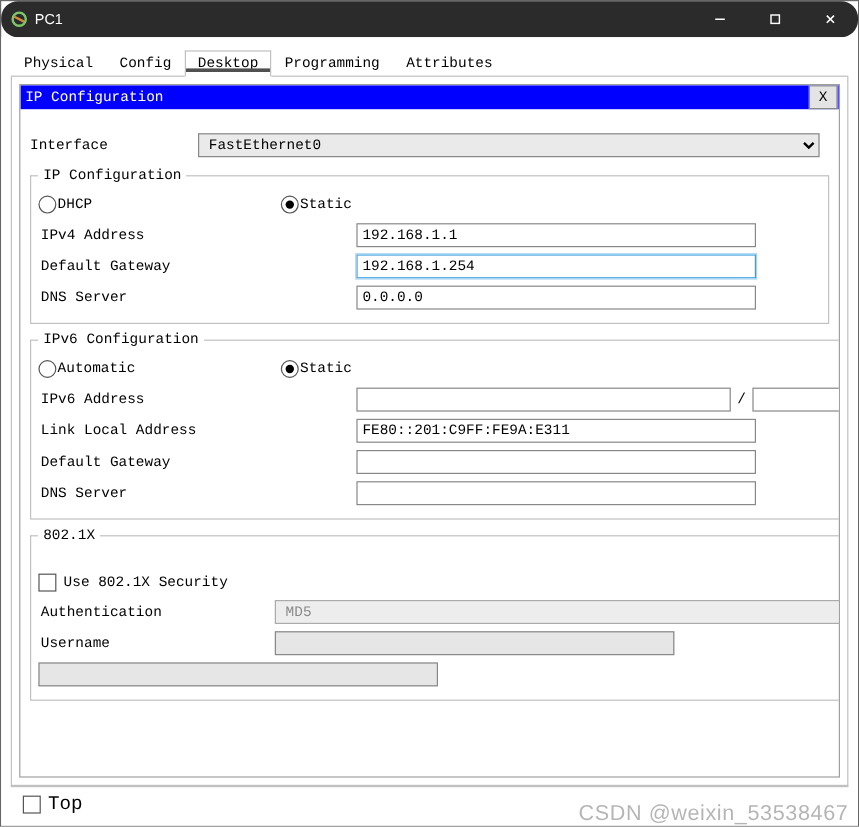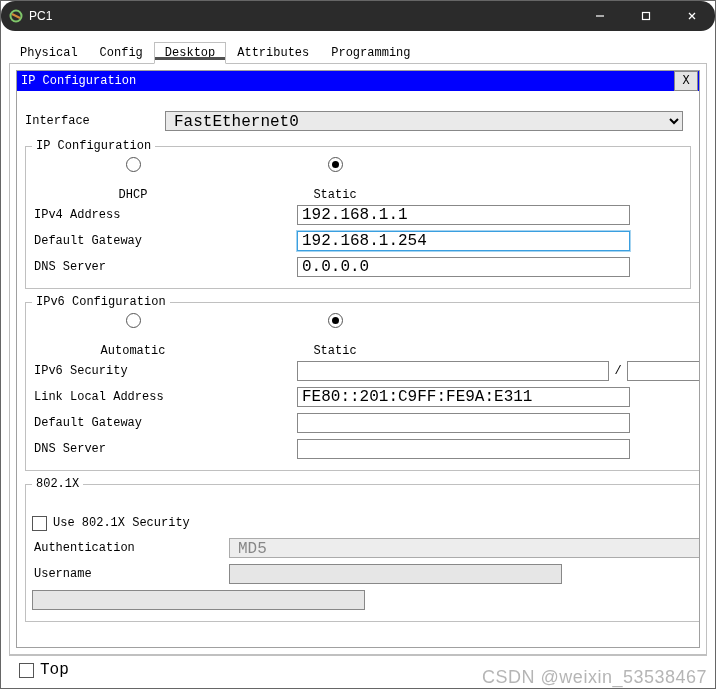--- a/index.html
+++ b/index.html
@@ -142,21 +142,21 @@
   .label {
     width: 140px;
     padding-left: 2px;
   }
 
   select.combo, input.text {
     height: 20px;
     box-sizing: border-box;
     border: 1px solid #888;
     font-family: "Courier New", monospace;
-    font-size: 16px;
+    font-size: 12px;
     padding: 0 4px;
     background: #fff;
   }
   select.combo {
     background: #eaeaea;
     width: 518px;
   }
   select.combo.grey { background: #eaeaea; }
   input.text { width: 333px; }
   input.text.focused {
@@ -178,22 +178,21 @@
   .radio-row {
     display: flex;
     align-items: center;
     gap: 0;
     min-height: 26px;
   }
   .radio-cell {
     display: flex;
     align-items: center;
     width: 202px;
-    gap: 16px;
-    flex-direction: column;
+    gap: 1px;
   }
   .radio {
     width: 13px; height: 13px;
     border: 1px solid #555;
     border-radius: 50%;
     display: inline-flex;
     align-items: center;
     justify-content: center;
     background: #fff;
   }
@@ -301,22 +300,22 @@
       </div>
     </div>
   </div>
 
   <div class="content">
 
     <div class="tabs">
       <div class="tab">Physical</div>
       <div class="tab">Config</div>
       <div class="tab active desktop">Desktop</div>
+      <div class="tab">Programming</div>
       <div class="tab">Attributes</div>
-      <div class="tab">Programming</div>
     </div>
 
     <div class="panel-wrap">
       <div class="panel-inner">
 
         <div class="panel-header">
           <span class="panel-header-title">IP Configuration</span>
           <div class="panel-close">
               <span>X</span>
             </div>
@@ -373,21 +372,21 @@
                 <span class="radio"></span>
                 <span>Automatic</span>
               </div>
               <div class="radio-cell">
                 <span class="radio checked"></span>
                 <span>Static</span>
               </div>
             </div>
 
             <div class="field-row">
-              <span class="flabel">IPv6 Security</span>
+              <span class="flabel">IPv6 Address</span>
               <div class="finput-area">
                 <input class="text" style="width: 312px;" value="">
                 <span class="slash-sep">/</span>
                 <input class="text prefix-input" value="" style="">
               </div>
             </div>
             <div class="field-row">
               <span class="flabel">Link Local Address</span>
               <div class="finput-area">
                   <input class="text" value="FE80::201:C9FF:FE9A:E311" style="">

